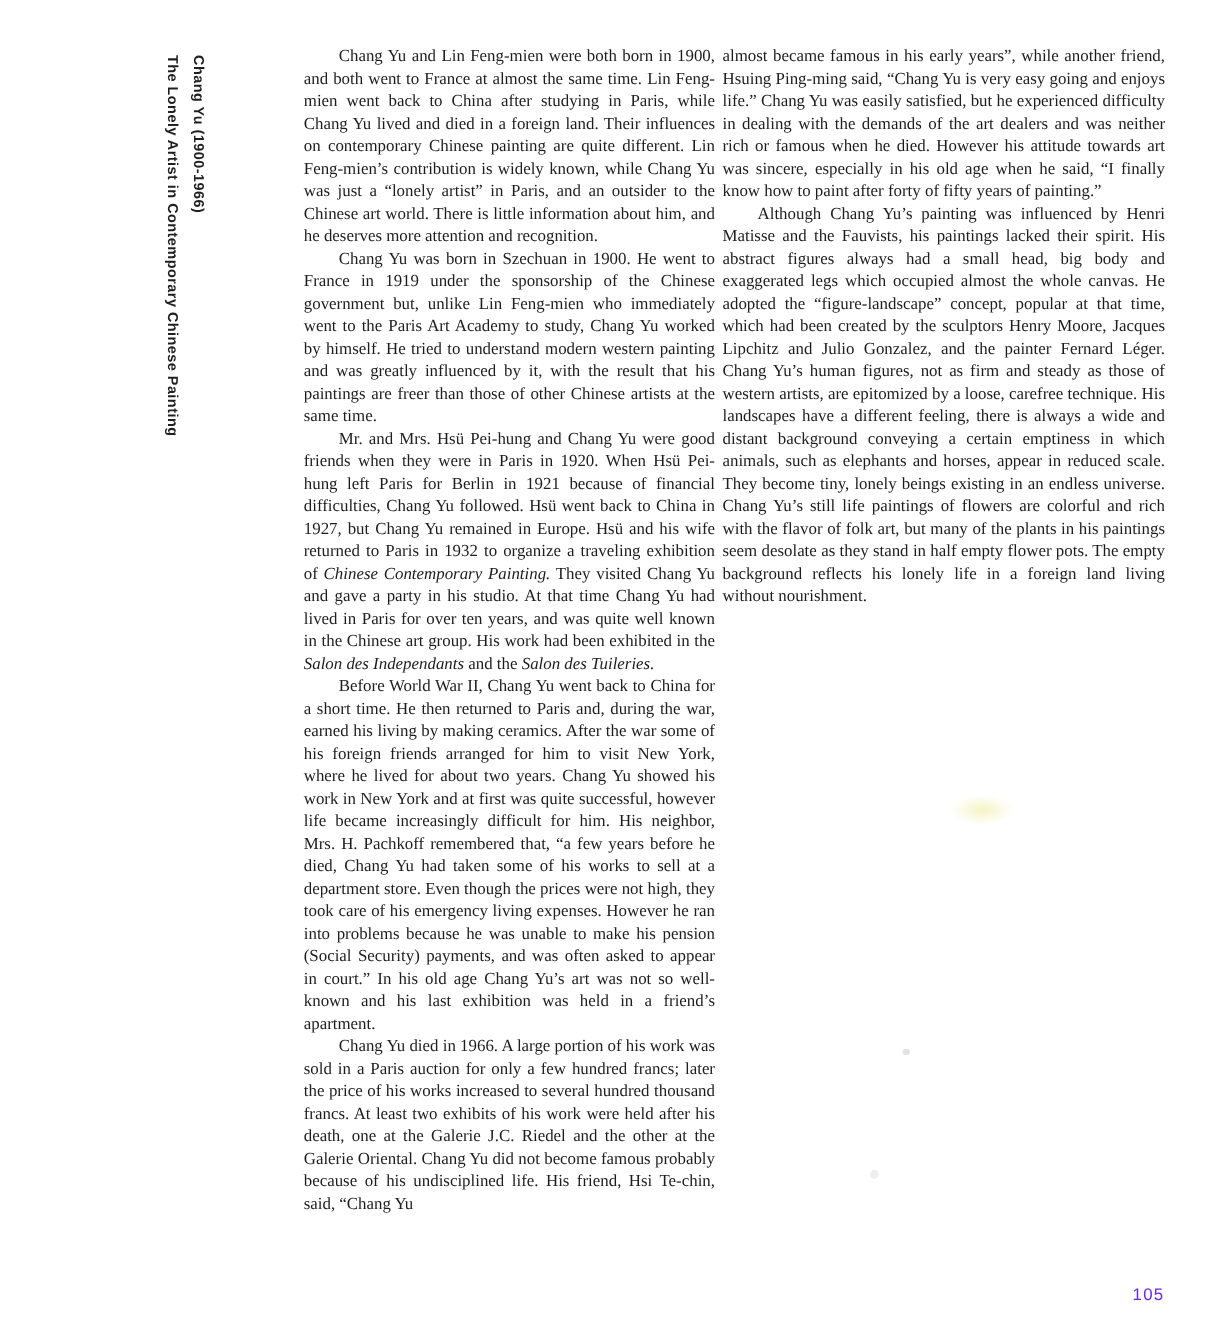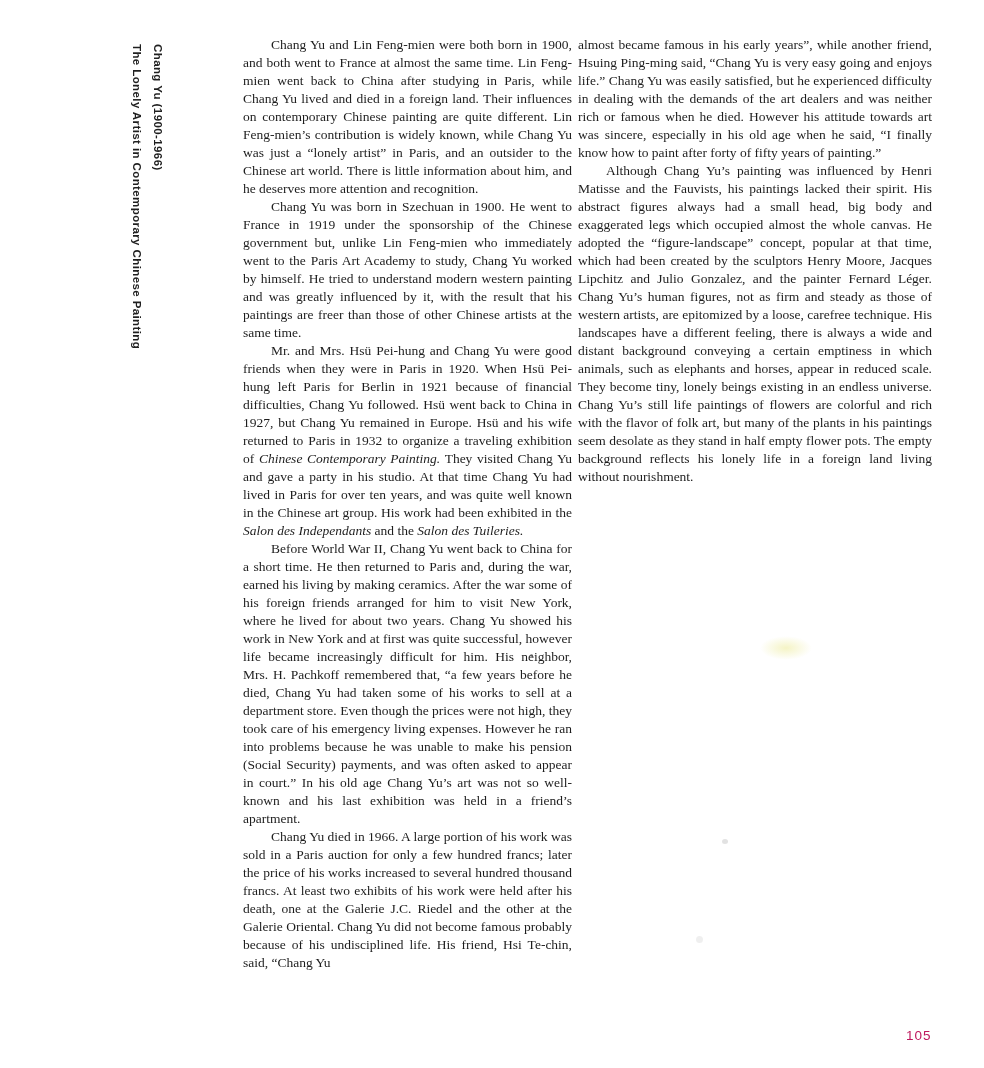--- a/index.html
+++ b/index.html
@@ -41,21 +41,21 @@
   p.para { margin: 0; }
   p.para.indent { text-indent: 28px; }
   p.para em { font-style: italic; font-family: Liberation Serif, serif; }
   .page-number {
     position: absolute;
     left: 906px;
     top: 1028px;
     font-family: "Liberation Sans", sans-serif;
     font-size: 13.5px;
     letter-spacing: 1px;
-    color: #be185d;
+    color: #6d28d9;
   }
   
   .smudge {
     position: absolute;
     left: 760px;
     top: 636px;
     width: 52px;
     height: 24px;
     background: radial-gradient(ellipse at center, rgba(236,234,150,0.55), rgba(236,234,150,0) 70%);
     border-radius: 50%;

